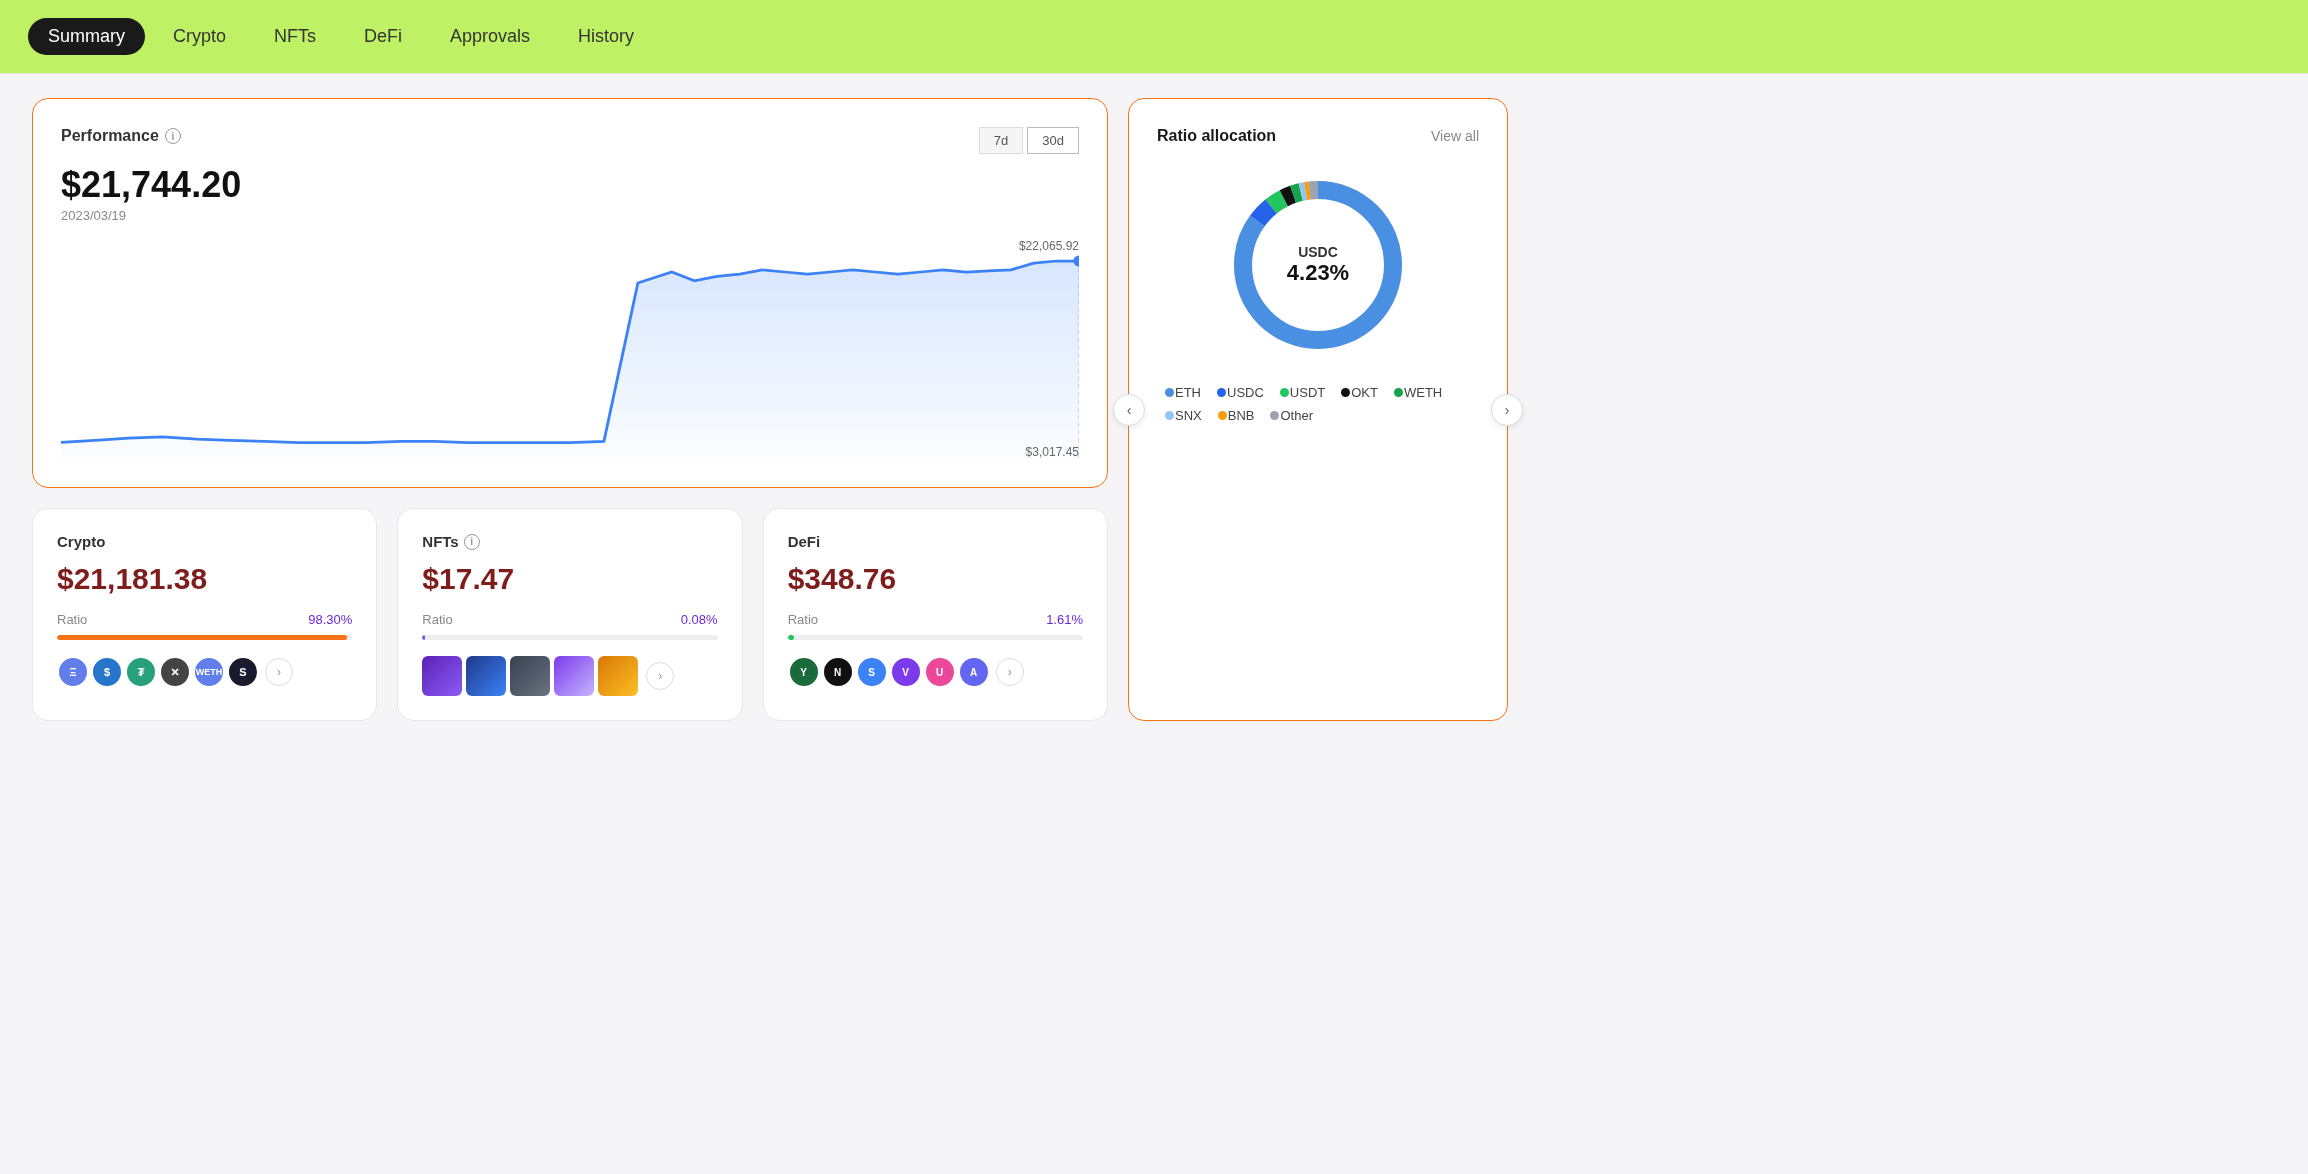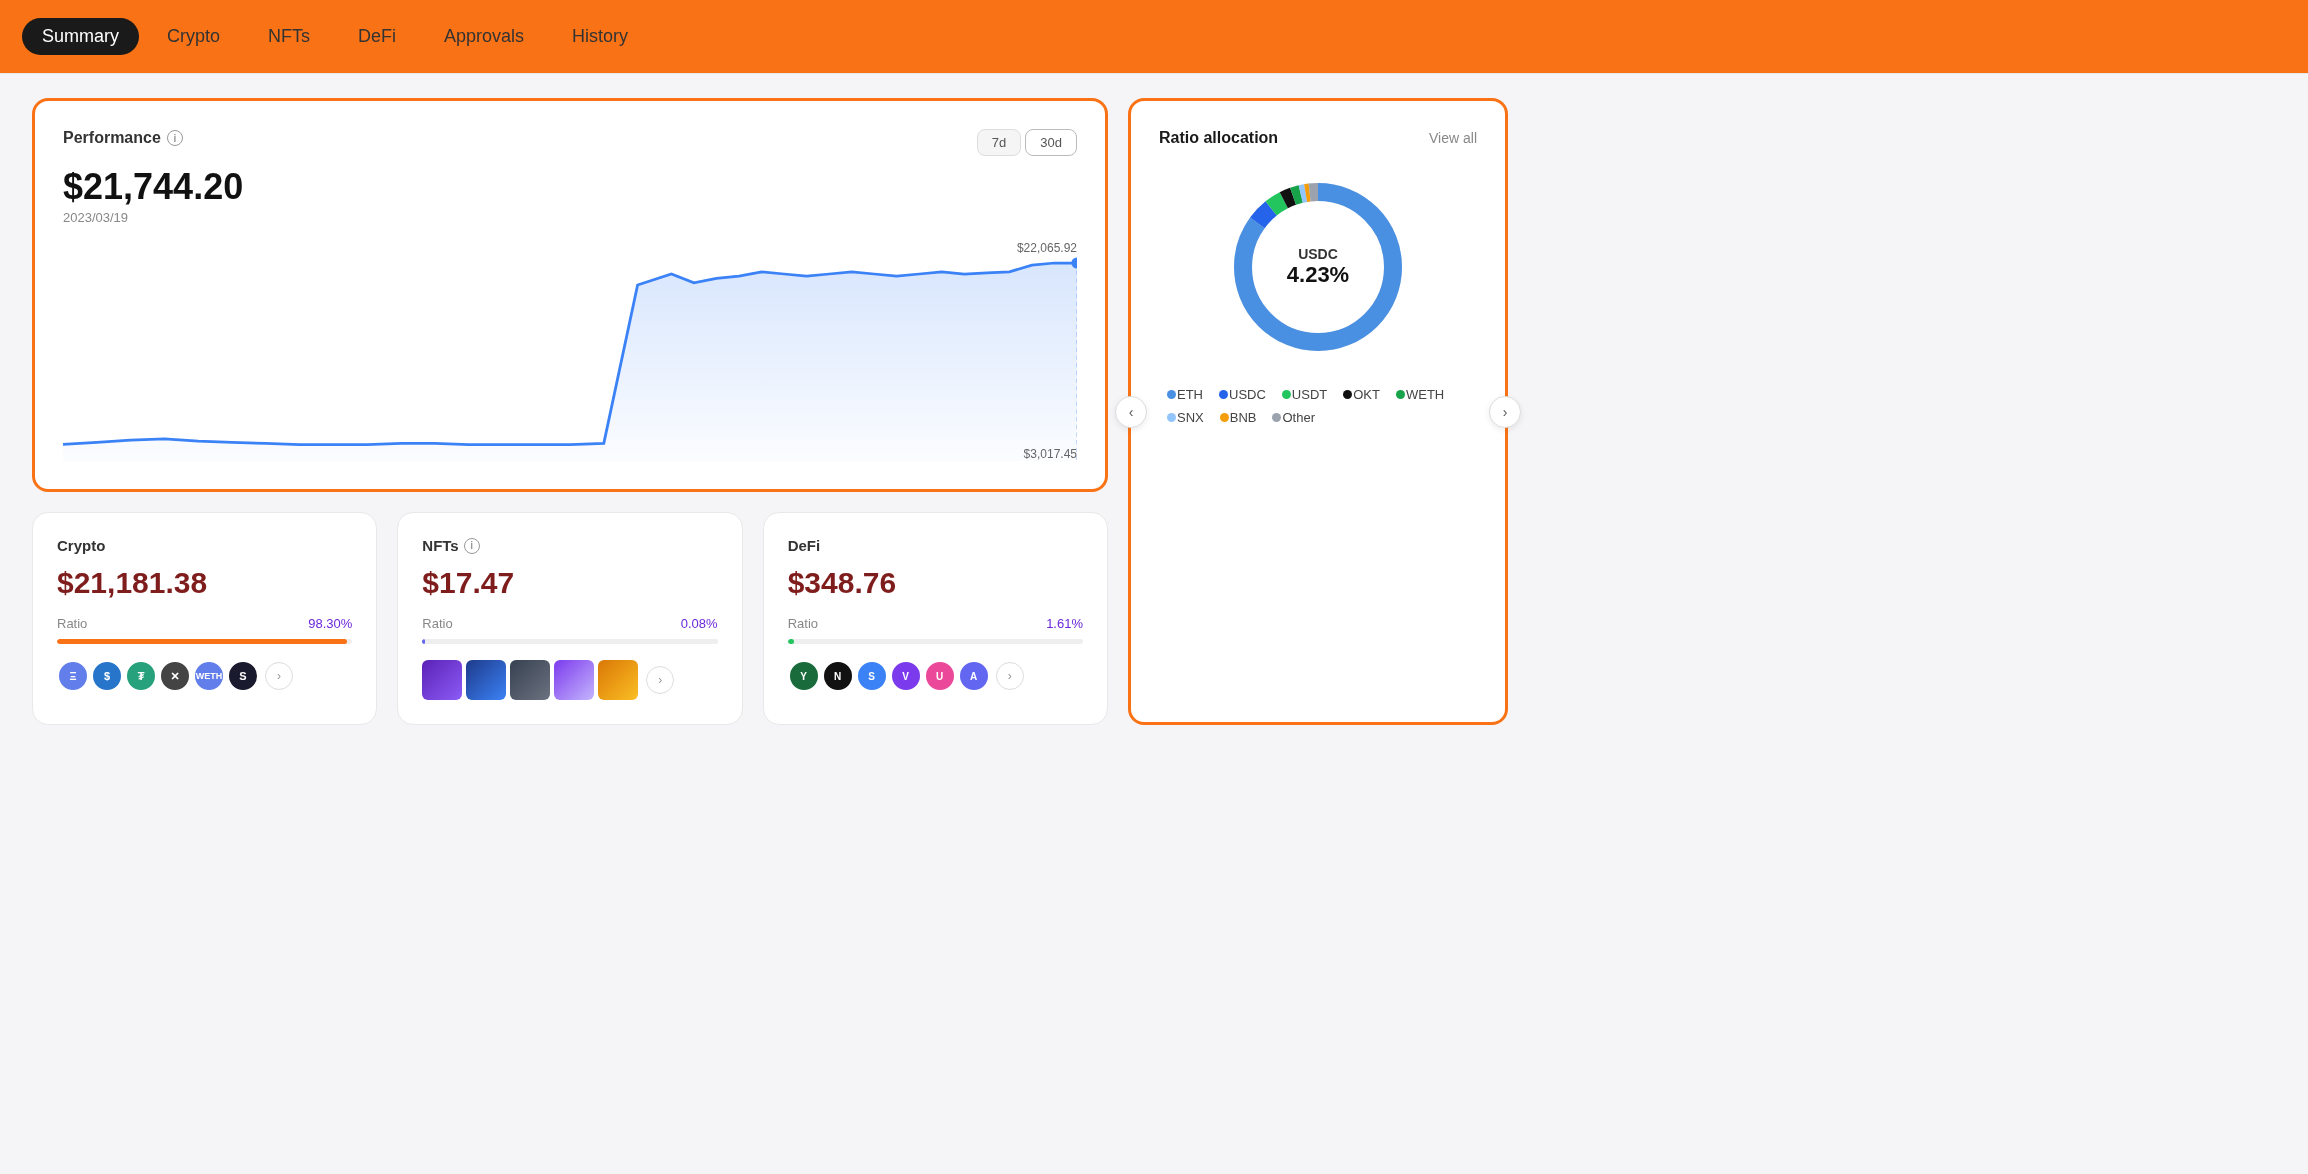--- a/index.html
+++ b/index.html
@@ -8,22 +8,22 @@
       background: #f5f5f7;
       min-height: 100vh;
       color: #1a1a1a;
     }
 
     
     .nav {
       display: flex;
       align-items: center;
       gap: 8px;
-      padding: 18px 22px;
-      background: #f97316;
+      padding: 18px 28px;
+      background: #bef264;
       border-bottom: 1px solid #e8e8e8;
     }
     .nav-item {
       padding: 8px 20px;
       border-radius: 24px;
       font-size: 18px;
       font-weight: 500;
       cursor: pointer;
       color: #333;
       background: transparent;
@@ -42,21 +42,21 @@
       grid-template-rows: auto auto;
       gap: 20px;
       max-width: 1540px;
     }
 
     
     .card {
       background: #fff;
       border-radius: 16px;
       padding: 28px;
-      border: 3px solid #f97316;
+      border: 1px solid #f97316;
     }
 
     
     .performance-card {
       grid-column: 1;
       grid-row: 1;
       position: relative;
     }
     .perf-header {
       display: flex;
@@ -83,21 +83,21 @@
       font-size: 10px;
       color: #999;
       cursor: pointer;
     }
     .time-buttons {
       display: flex;
       gap: 4px;
     }
     .time-btn {
       padding: 5px 14px;
-      border-radius: 8px;
+      border-radius: 0;
       border: 1px solid #ddd;
       background: #f5f5f5;
       font-size: 13px;
       cursor: pointer;
       color: #555;
     }
     .time-btn.active {
       background: #fff;
       border-color: #bbb;
     }

